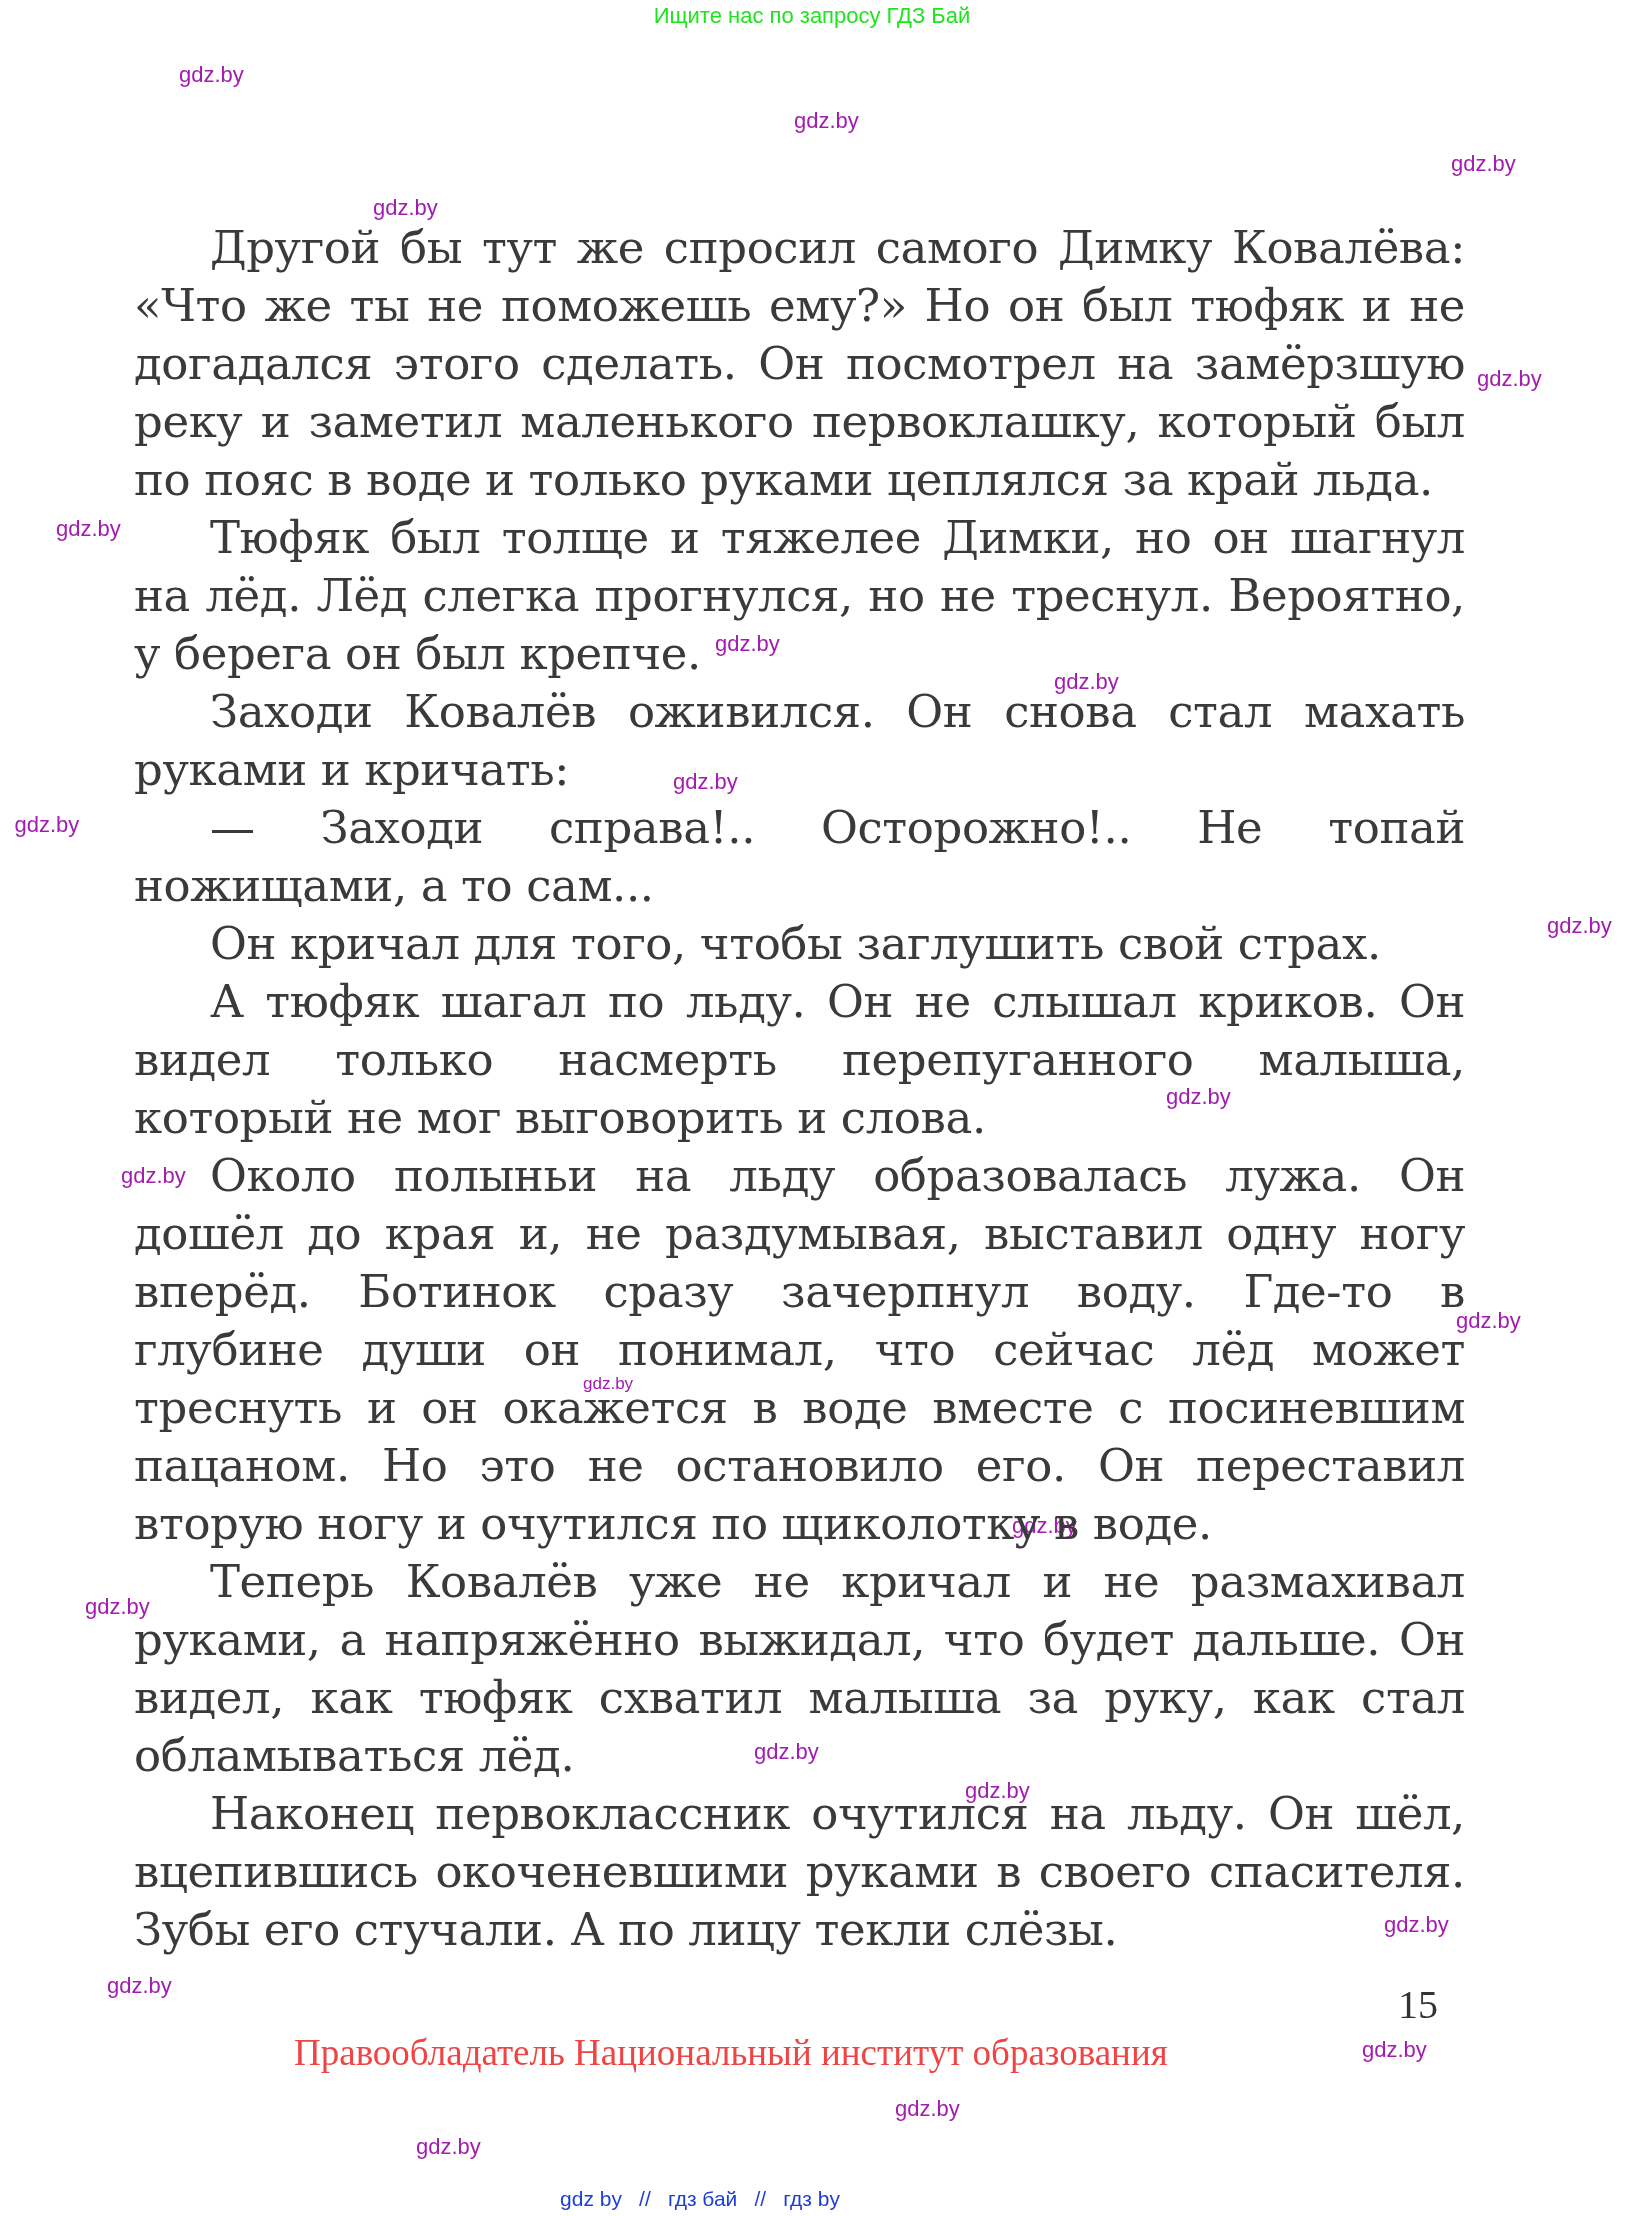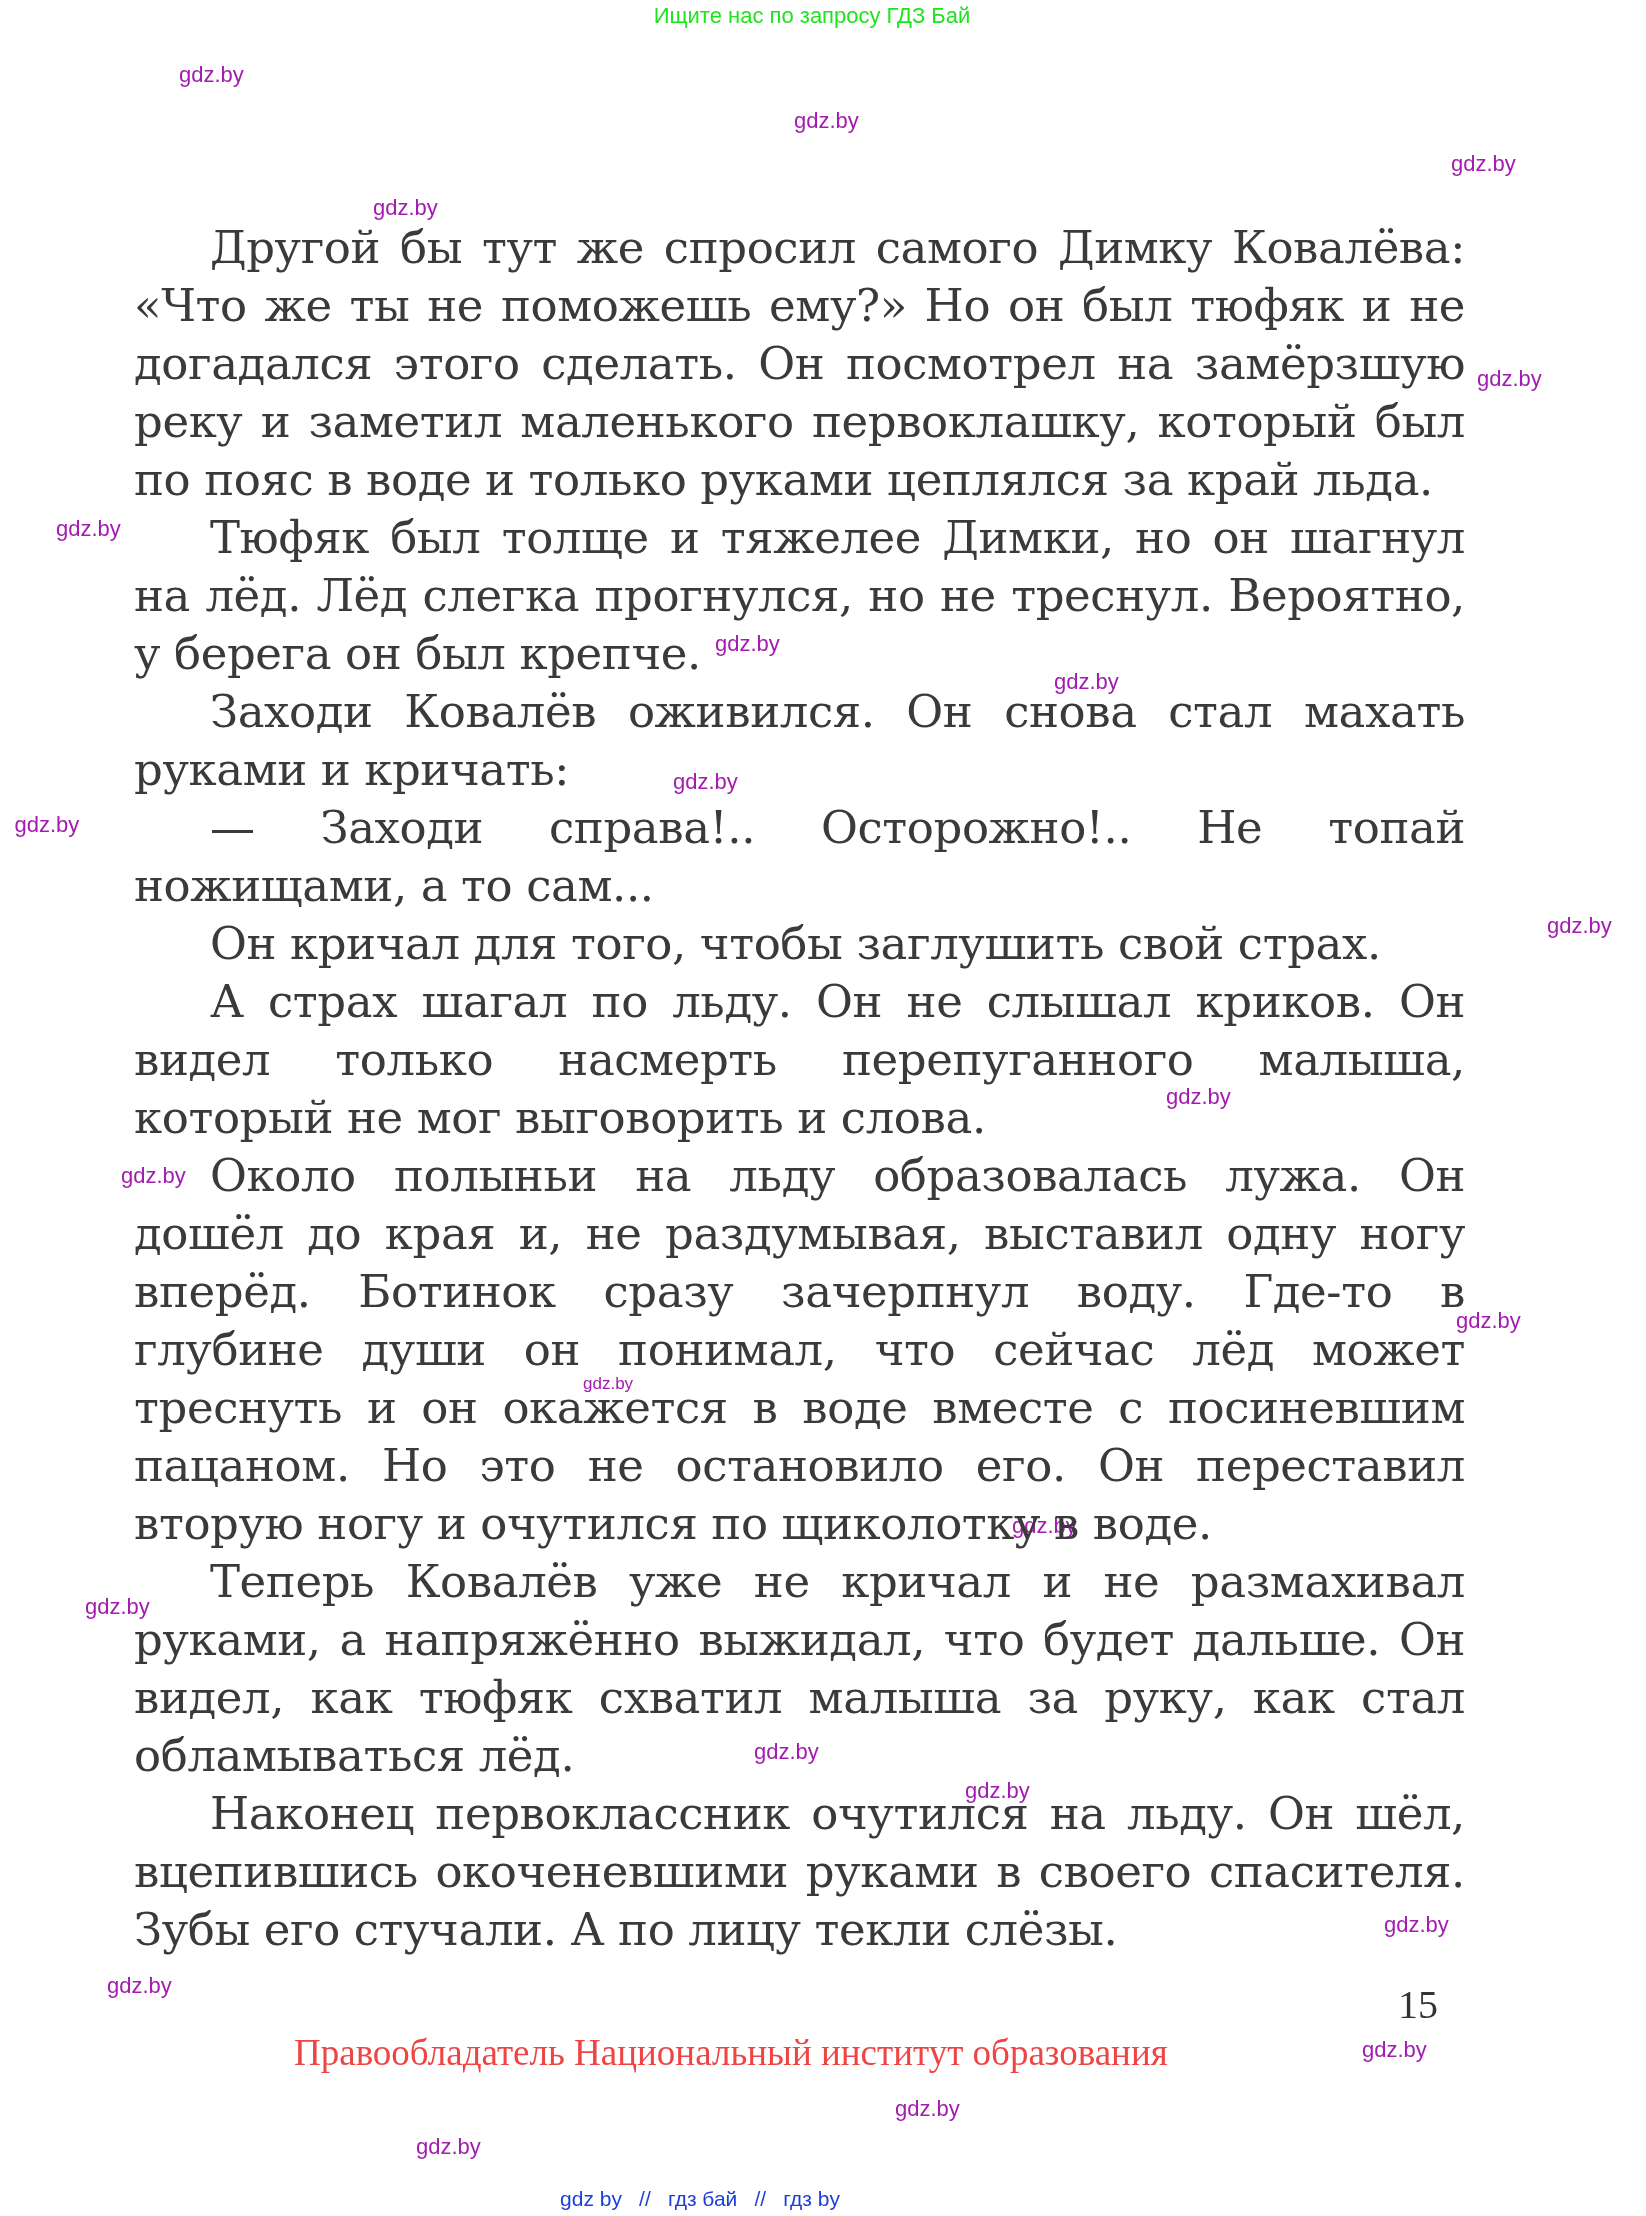--- a/index.html
+++ b/index.html
@@ -65,21 +65,21 @@
 <div class="watermark" style="left:1362px;top:2039px;">gdz.by</div>
 <div class="watermark" style="left:895px;top:2098px;">gdz.by</div>
 <div class="watermark" style="left:416px;top:2136px;">gdz.by</div>
 
 <div class="page-text">
   <p class="indent">Другой бы тут же спросил самого Димку Ковалёва: «Что же ты не поможешь ему?» Но он был тюфяк и не догадался этого сделать. Он посмотрел на замёрзшую реку и заметил маленького первоклашку, который был по пояс в воде и только руками цеплялся за край льда.</p>
   <p class="indent">Тюфяк был толще и тяжелее Димки, но он шагнул на лёд. Лёд слегка прогнулся, но не треснул. Вероятно, у берега он был крепче.</p>
   <p class="indent">Заходи Ковалёв оживился. Он снова стал махать руками и кричать:</p>
   <p class="indent">— Заходи справа!.. Осторожно!.. Не топай ножищами, а то сам...</p>
   <p class="indent">Он кричал для того, чтобы заглушить свой страх.</p>
-  <p class="indent">А страх шагал по льду. Он не слышал криков. Он видел только насмерть перепуганного малыша, который не мог выговорить и слова.</p>
+  <p class="indent">А тюфяк шагал по льду. Он не слышал криков. Он видел только насмерть перепуганного малыша, который не мог выговорить и слова.</p>
   <p class="indent">Около полыньи на льду образовалась лужа. Он дошёл до края и, не раздумывая, выставил одну ногу вперёд. Ботинок сразу зачерпнул воду. Где-то в глубине души он понимал, что сейчас лёд может треснуть и он окажется в воде вместе с посиневшим пацаном. Но это не остановило его. Он переставил вторую ногу и очутился по щиколотку в воде.</p>
   <p class="indent">Теперь Ковалёв уже не кричал и не размахивал руками, а напряжённо выжидал, что будет дальше. Он видел, как тюфяк схватил малыша за руку, как стал обламываться лёд.</p>
   <p class="indent">Наконец первоклассник очутился на льду. Он шёл, вцепившись окоченевшими руками в своего спасителя. Зубы его стучали. А по лицу текли слёзы.</p>
 </div>
 
 <div class="page-number">15</div>
 
 <div class="rights-line">Правообладатель Национальный институт образования</div>
 
 <div class="bottom-links">

